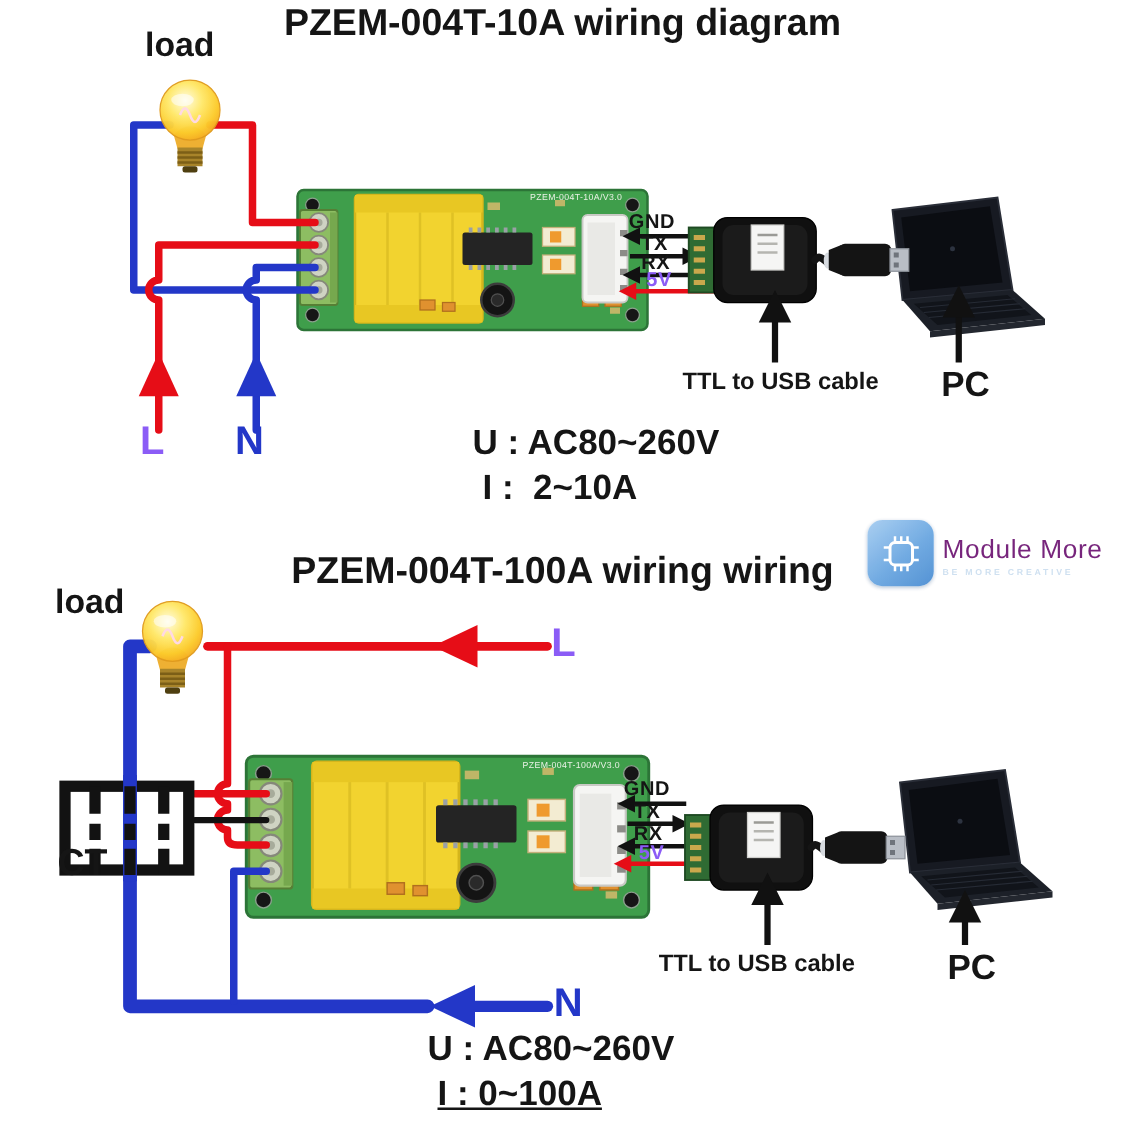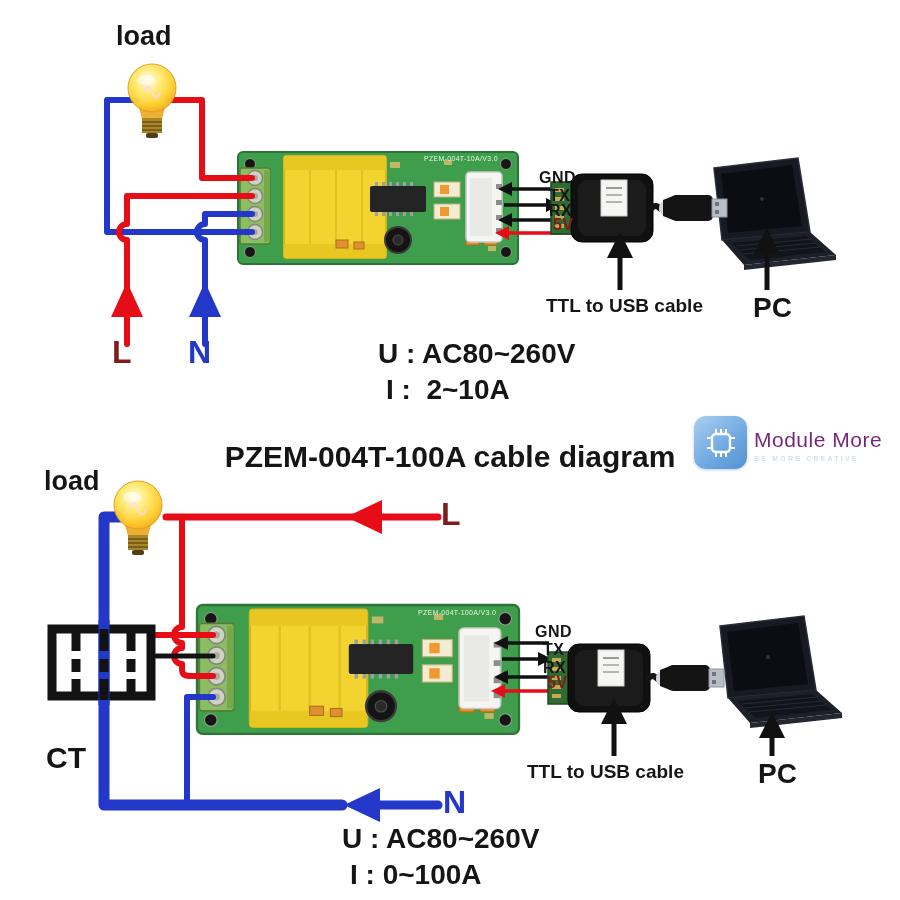--- a/index.html
+++ b/index.html
@@ -1,23 +1,23 @@
 <!DOCTYPE html>
 <html><head>
 <meta charset="utf-8">
 <style>
   html,body{margin:0;padding:0;background:#ffffff;}
   #canvas{position:relative;width:900px;height:900px;background:#ffffff;overflow:hidden;
           font-family:"Liberation Sans","DejaVu Sans",sans-serif;}
   #art{position:absolute;left:0;top:0;}
   .lbl{position:absolute;white-space:pre;font-weight:800;color:#151515;line-height:1;}
   .title{width:900px;text-align:center;font-size:30px;letter-spacing:0px;}
-  .red{color:#7f1d1d;}
+  .red{color:#8b5cf6;}
   .blue{color:#2337c8;}
-  .pin{font-size:16px;letter-spacing:0.5px;margin-left:36px;}
+  .pin{font-size:16px;letter-spacing:0.5px;}
   .big-ln{font-size:32px;}
   .cap{font-size:19px;}
   .pccap{font-size:28px;}
   .ui{font-size:28px;}
   .silk{font-size:7px;font-weight:400;color:#eaf2e6;letter-spacing:0.3px;}
   .loadlbl{font-size:27px;}
   .ctlbl{font-size:30px;}
   #watermark{position:absolute;left:694px;top:416px;display:flex;align-items:flex-start;gap:7px;opacity:0.95;}
   #wm-logo{width:53px;height:53px;border-radius:12px;flex:0 0 auto;
            background:linear-gradient(140deg,#a6cdf1 0%,#6ba7e1 55%,#4b8dd2 100%);
@@ -252,47 +252,48 @@
   </g>
 
   <g>
     <line x1="614" y1="756" x2="614" y2="718" stroke="#111111" stroke-width="5"></line>
     <polygon points="614,698 601,724 627,724" fill="#111111"></polygon>
     <line x1="772" y1="756" x2="772" y2="734" stroke="#111111" stroke-width="5"></line>
     <polygon points="772,712 759,738 785,738" fill="#111111"></polygon>
   </g>
 </svg>
 
+<div class="lbl title" style="top:4px;left:0;">PZEM-004T-10A wiring diagram</div>
 <div class="lbl loadlbl" style="left:116px;top:23px;">load</div>
 <div class="lbl silk" style="left:424px;top:155px;">PZEM-004T-10A/V3.0</div>
 <div class="lbl big-ln red" style="left:112px;top:336px;">L</div>
 <div class="lbl big-ln blue" style="left:188px;top:336px;">N</div>
 <div class="lbl pin" style="left:503px;top:170px;">GND</div>
 <div class="lbl pin" style="left:513px;top:188px;">TX</div>
 <div class="lbl pin" style="left:513px;top:203px;">RX</div>
 <div class="lbl pin red" style="left:517px;top:217px;">5V</div>
 <div class="lbl cap" style="left:546px;top:296px;">TTL to USB cable</div>
 <div class="lbl pccap" style="left:753px;top:294px;">PC</div>
 <div class="lbl ui" style="left:378px;top:340px;">U : AC80~260V</div>
 <div class="lbl ui" style="left:386px;top:376px;">I :  2~10A</div>
 
-<div class="lbl title" style="top:442px;left:0;">PZEM-004T-100A cable diagram</div>
+<div class="lbl title" style="top:442px;left:0;">PZEM-004T-100A wiring wiring</div>
 <div class="lbl loadlbl" style="left:44px;top:468px;">load</div>
 <div class="lbl silk" style="left:418px;top:609px;">PZEM-004T-100A/V3.0</div>
 <div class="lbl big-ln red" style="left:441px;top:498px;">L</div>
 <div class="lbl big-ln blue" style="left:443px;top:786px;">N</div>
-<div class="lbl ctlbl" style="left:46px;top:743px;text-align:right;">CT</div>
+<div class="lbl ctlbl" style="left:46px;top:676px;text-align:right;">CT</div>
 <div class="lbl pin" style="left:499px;top:624px;">GND</div>
 <div class="lbl pin" style="left:507px;top:642px;">TX</div>
 <div class="lbl pin" style="left:507px;top:660px;">RX</div>
 <div class="lbl pin red" style="left:511px;top:675px;">5V</div>
 <div class="lbl cap" style="left:527px;top:762px;">TTL to USB cable</div>
 <div class="lbl pccap" style="left:758px;top:760px;">PC</div>
 <div class="lbl ui" style="left:342px;top:825px;">U : AC80~260V</div>
-<div class="lbl ui" style="left:350px;top:861px;">I : 0~100A</div>
+<div class="lbl ui" style="left:350px;top:861px;text-decoration:underline;">I : 0~100A</div>
 
 <div id="watermark">
   <div id="wm-logo">
     <svg width="30" height="30" viewBox="0 0 30 30">
       <rect x="6" y="6" width="18" height="18" rx="4" fill="none" stroke="#ffffff" stroke-width="2.4"></rect>
       <g stroke="#ffffff" stroke-width="2">
         <line x1="10" y1="6" x2="10" y2="1"></line>
             <line x1="15" y1="6" x2="15" y2="1"></line>
             <line x1="20" y1="6" x2="20" y2="1"></line>
         <line x1="10" y1="24" x2="10" y2="29"></line>

